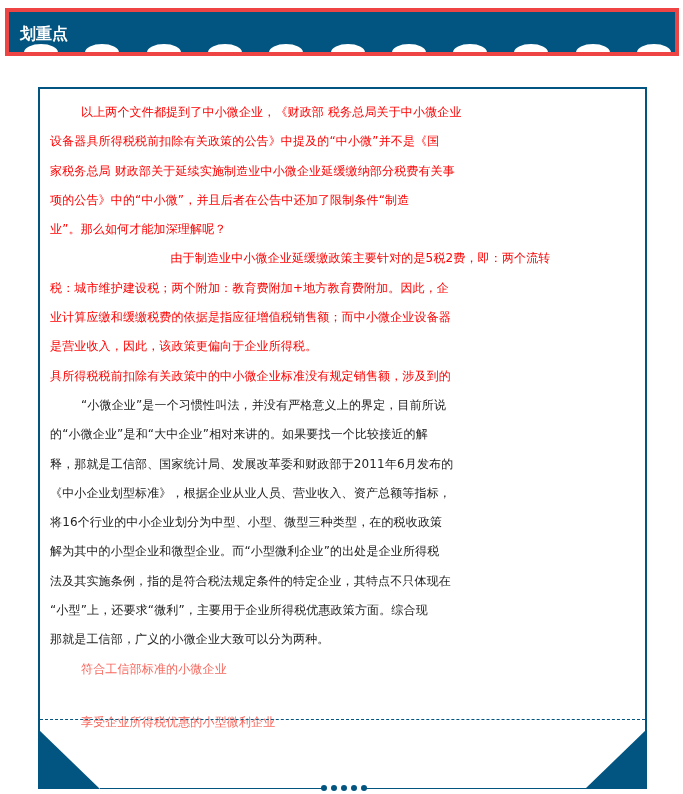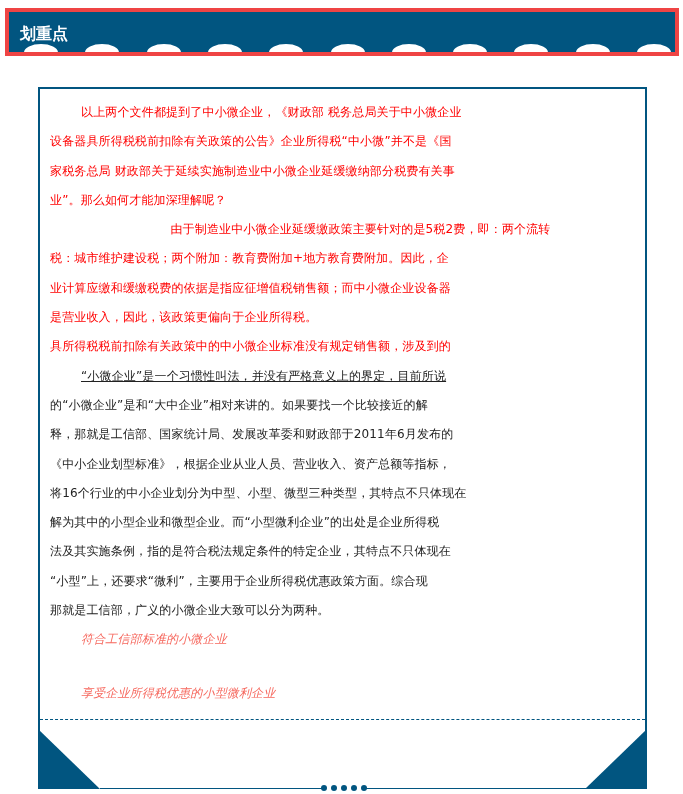--- a/index.html
+++ b/index.html
@@ -25,21 +25,21 @@
       border-left: 2px solid #015580; border-right: 2px solid #015580; border-top: 2px solid #015580;
       box-sizing: border-box;
     }
     .content {
       position: absolute; left: 50px; top: 98px; width: 590px;
       font-size: 12px; line-height: 29.3px; letter-spacing: 0.15px;
     }
     .line { white-space: nowrap; height: 29.3px; }
     .red { color: #ff0000; }
     .dark { color: #222222; }
-    .pink { color: #f6685e; font-style: italic; }
+    .pink { color: #f6685e; }
     .b { font-weight: normal; }
     .dash {
       position: absolute; left: 40px; top: 719px; width: 605px; height: 0;
       border-top: 1px dashed #015580;
     }
     .tri { position: absolute; top: 729px; }
     .bottom-line {
       position: absolute; top: 788px; height: 1px; background: #015580;
     }
     .dots { position: absolute; left: 321px; top: 785px; display: flex; gap: 4px; }
@@ -64,39 +64,40 @@
       <div class="bump" style="left: 628px;"></div>
     </div>
 </div>
 
 <div class="box"></div>
 
 <div class="content">
 
   <div class="red">
     <div class="line" style="text-indent: 31px;">以上两个文件都提到了中小微企业，《财政部 税务总局关于中小微企业</div>
-    <div class="line">设备器具所得税税前扣除有关政策的公告》企业所得税“中小微”并不是《国</div>
+    <div class="line">设备器具所得税税前扣除有关政策的公告》中提及的“中小微”并不是《国</div>
     <div class="line">家税务总局 财政部关于延续实施制造业中小微企业延缓缴纳部分税费有关事</div>
+    <div class="line">项的公告》中的“中小微”，并且后者在公告中还加了限制条件“制造</div>
     <div class="line">业”。那么如何才能加深理解呢？</div>
   </div>
 
   <div class="red">
     <div class="line" style="text-indent: 31px; text-align: center;">由于制造业中小微企业延缓缴政策主要针对的是5税2费，即：两个流转</div>
     <div class="line">税：城市维护建设税；两个附加：教育费附加+地方教育费附加。因此，企</div>
     <div class="line">业计算应缴和缓缴税费的依据是指应征增值税销售额；而中小微企业设备器</div>
     <div class="line">是营业收入，因此，该政策更偏向于企业所得税。</div>
     <div class="line">具所得税税前扣除有关政策中的中小微企业标准没有规定销售额，涉及到的</div>
   </div>
 
   <div class="dark">
-    <div class="line" style="text-indent: 31px; text-decoration: underline;">“小微企业”是一个习惯性叫法，并没有严格意义上的界定，目前所说</div>
+    <div class="line" style="text-indent: 31px;">“小微企业”是一个习惯性叫法，并没有严格意义上的界定，目前所说</div>
     <div class="line"><span>的</span><span class="b">“小微企业”</span><span>是和“大中企业”相对来讲的。如果要找一个比较接近的解</span></div>
     <div class="line">释，那就是工信部、国家统计局、发展改革委和财政部于2011年6月发布的</div>
     <div class="line b">《中小企业划型标准》，根据企业从业人员、营业收入、资产总额等指标，</div>
-    <div class="line b">将16个行业的中小企业划分为中型、小型、微型三种类型，其特点不只体现在</div>
+    <div class="line b">将16个行业的中小企业划分为中型、小型、微型三种类型，在的税收政策</div>
     <div class="line"><span class="b">解为其中的小型企业和微型企业。</span><span>而</span><span class="b">“小型微利企业”</span><span>的出处是企业所得税</span></div>
     <div class="line">法及其实施条例，指的是符合税法规定条件的特定企业，其特点不只体现在</div>
     <div class="line">“小型”上，还要求“微利”，主要用于企业所得税优惠政策方面。综合现</div>
     <div class="line">那就是工信部，广义的小微企业大致可以分为两种。</div>
   </div>
 
   <div class="pink">
     <div class="line" style="padding-left: 31px;">符合工信部标准的小微企业</div>
     <div class="line" style="padding-left: 31px; margin-top: 24px;">享受企业所得税优惠的小型微利企业</div>
   </div>

